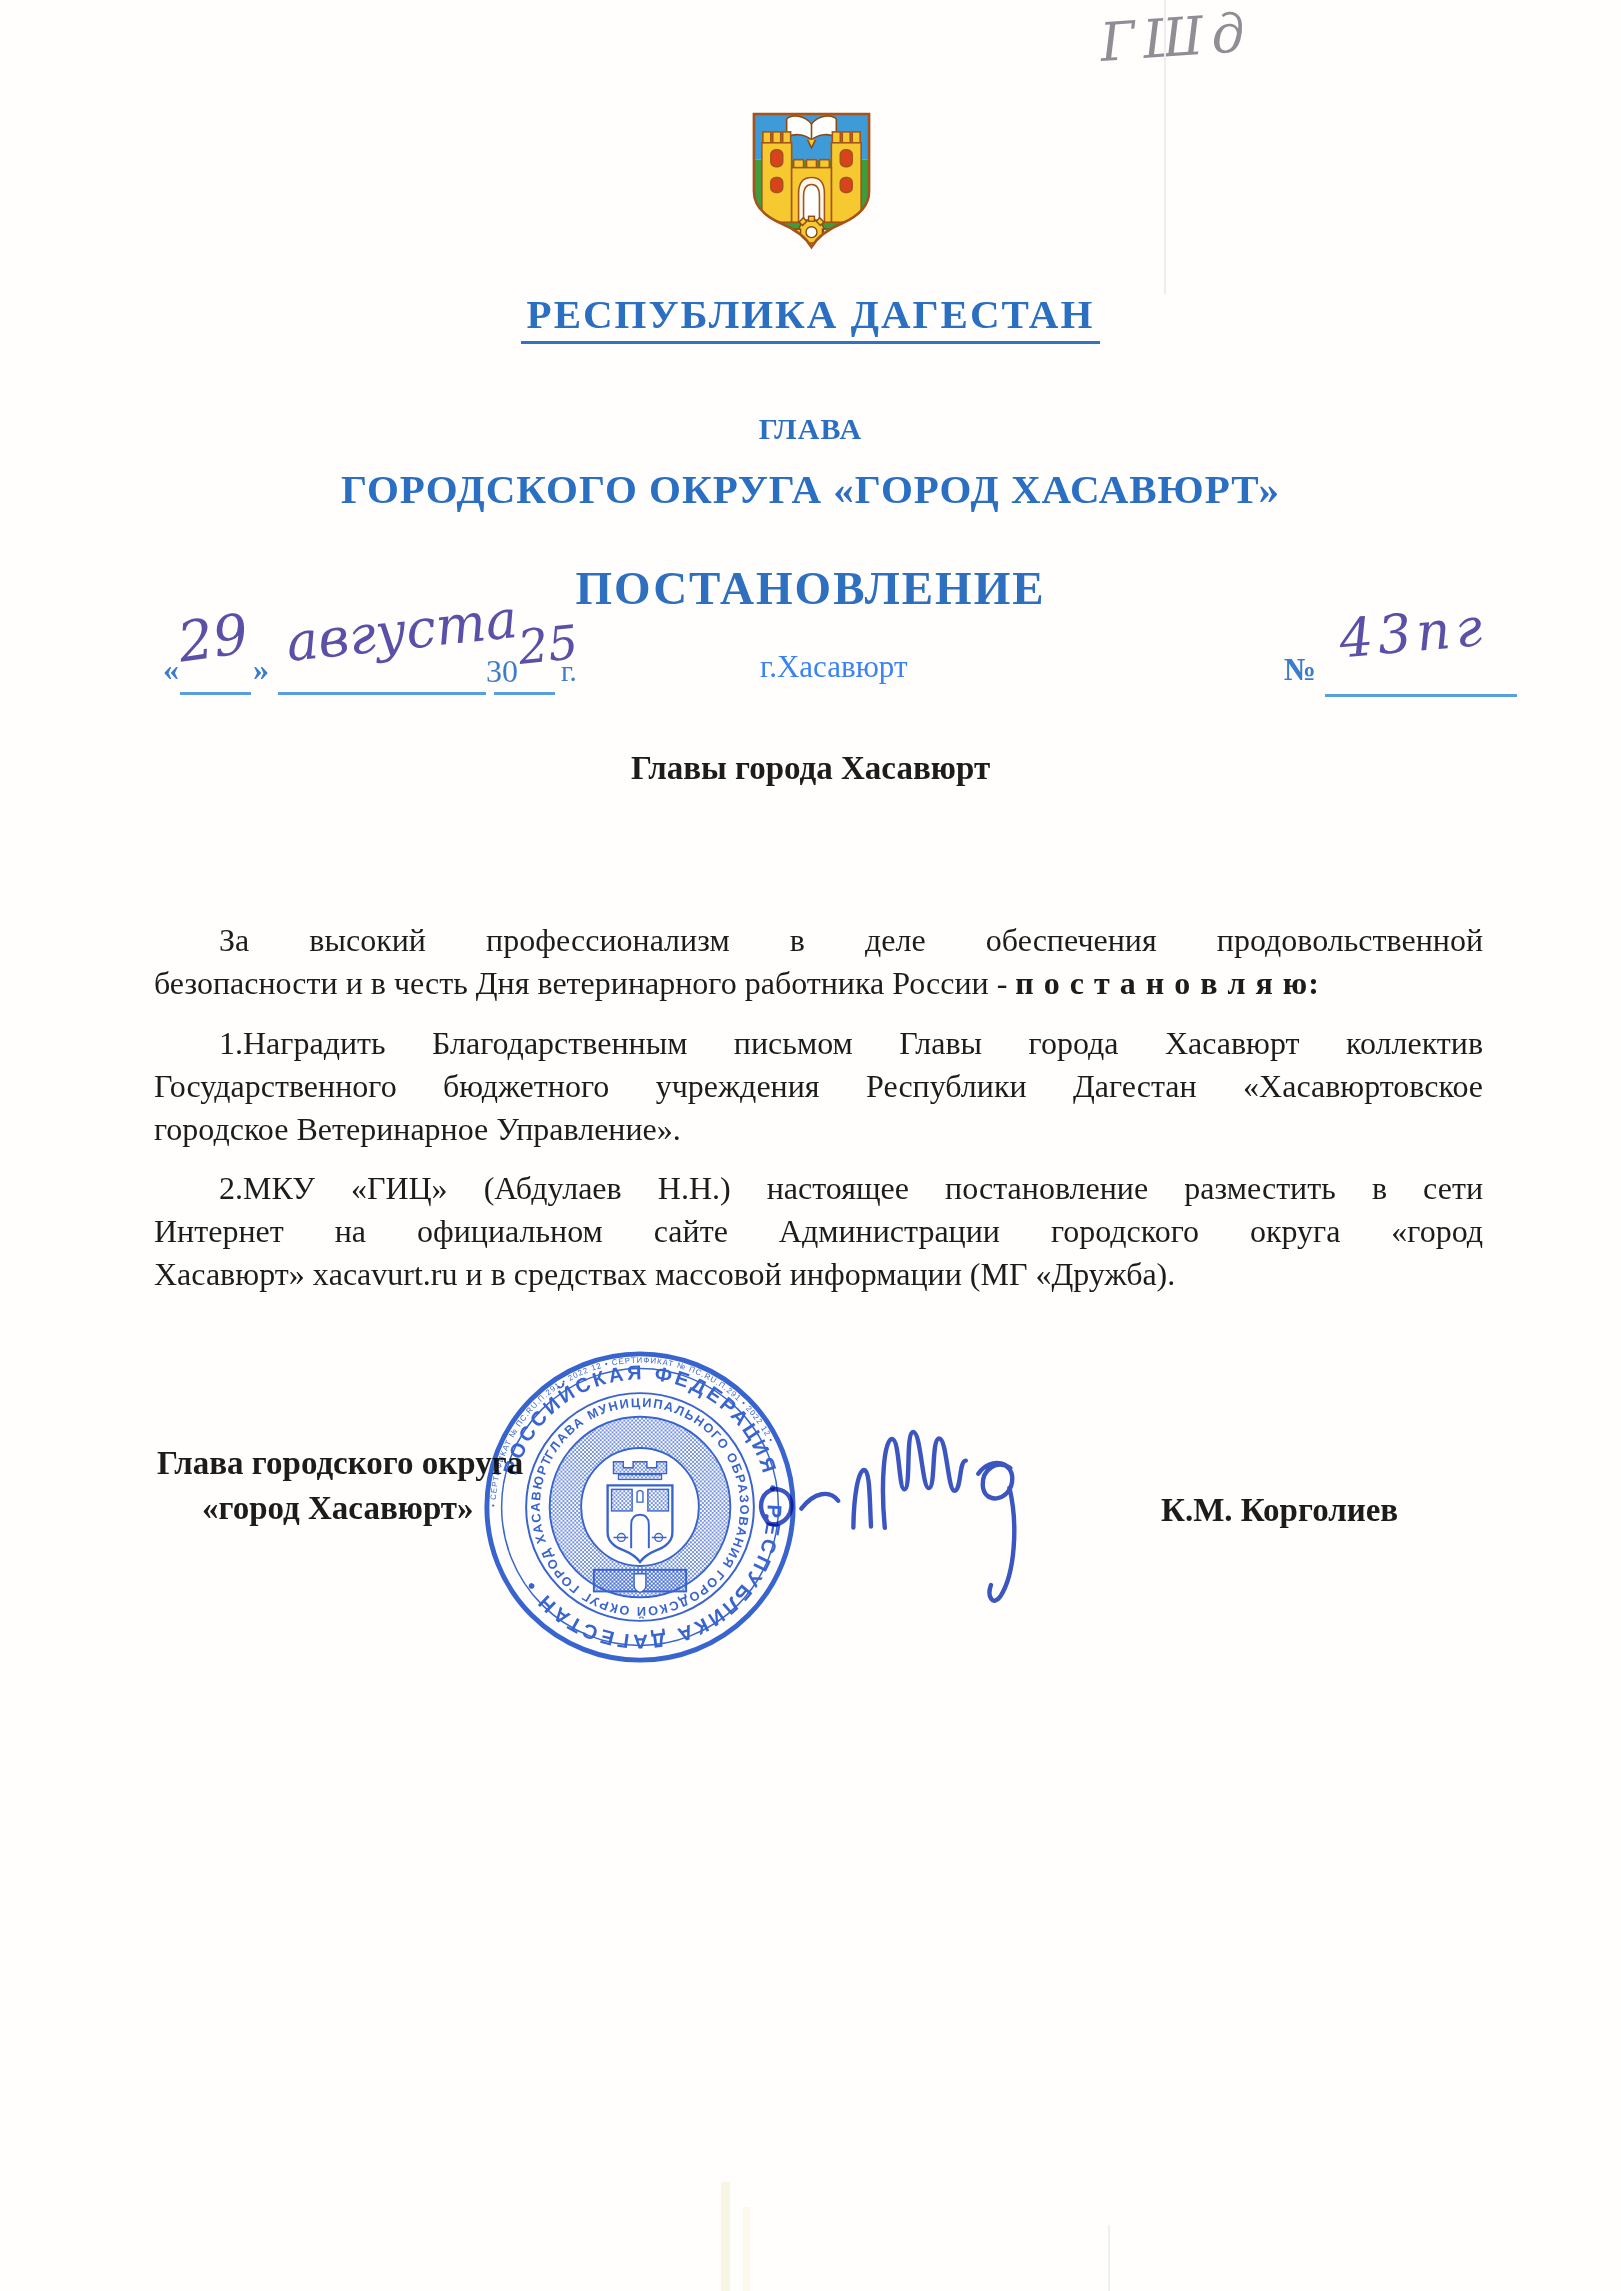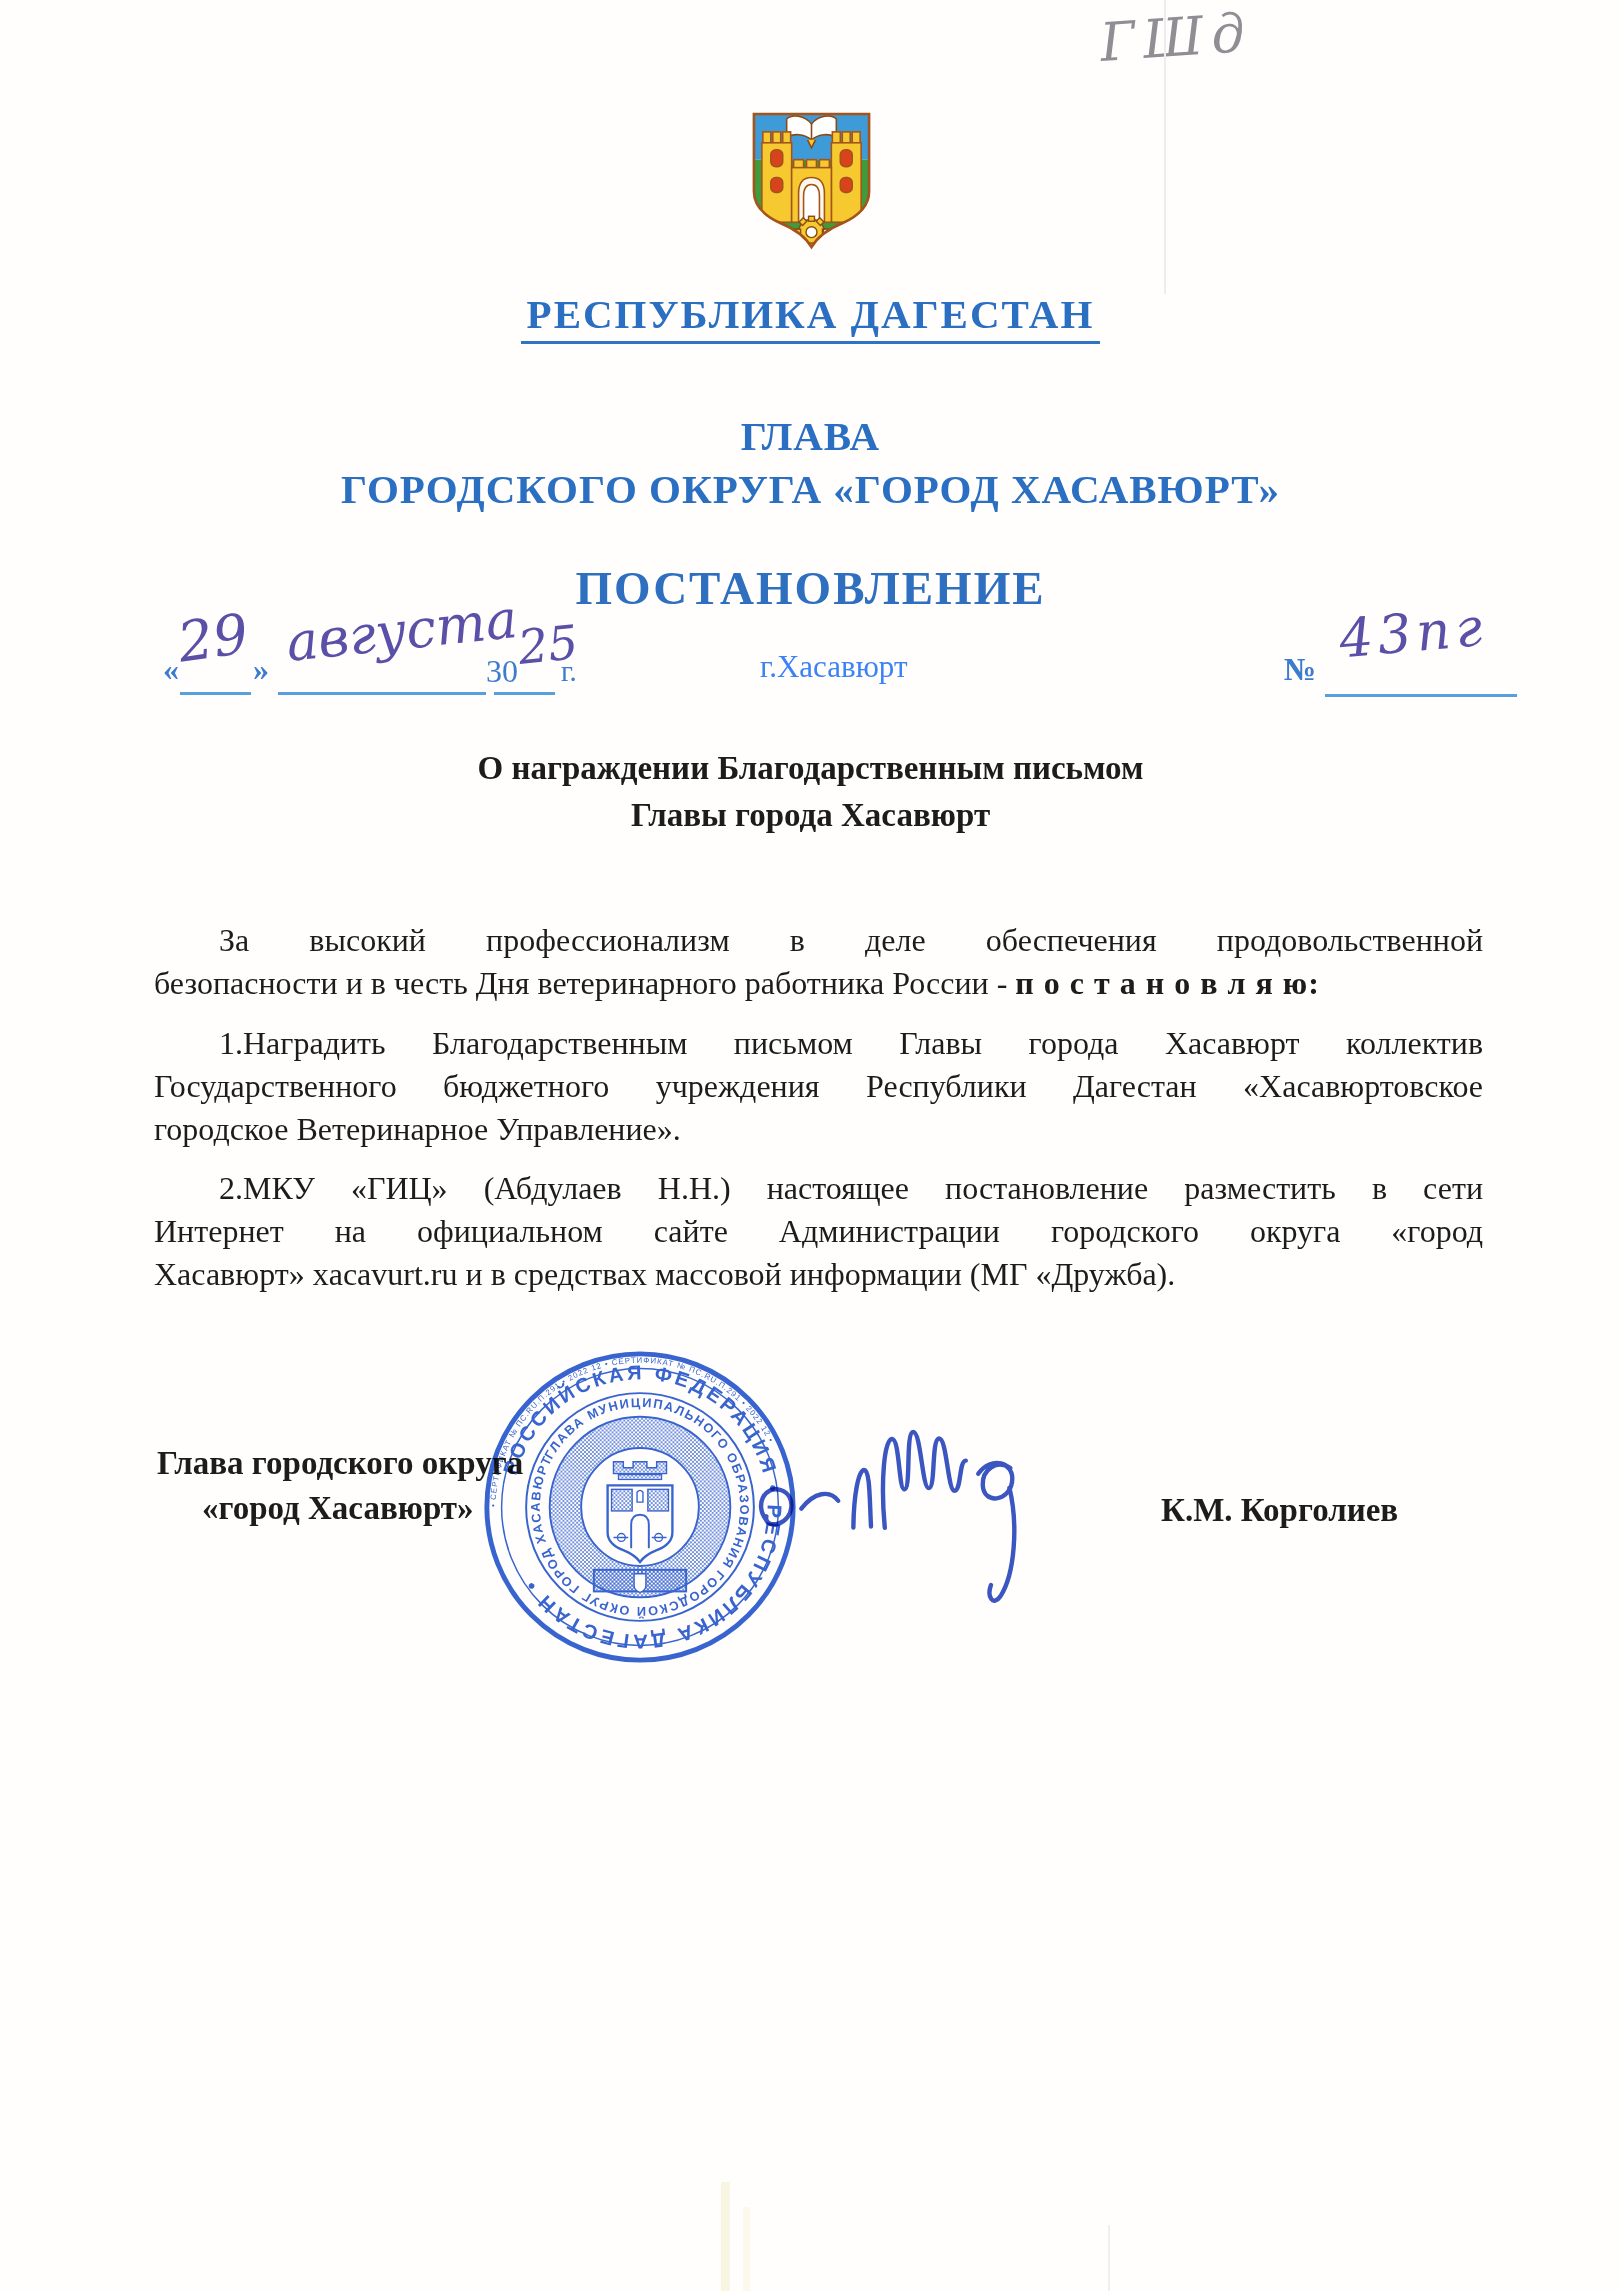--- a/index.html
+++ b/index.html
@@ -5,21 +5,21 @@
   html,body{margin:0;padding:0;background:#e8e8e8;}
   .page{
     position:relative; width:1621px; height:2292px; margin:0 auto;
     background:#fffefc; overflow:hidden;
     font-family:"Liberation Serif","DejaVu Serif",serif; color:#1c1c1c;
   }
   
   .blue-head{position:absolute;left:0;width:100%;text-align:center;font-weight:bold;color:#2a6fc2;}
   .h-republic{top:290px;font-size:41px;letter-spacing:2px;}
   .h-republic .ul{display:inline-block;border-bottom:3.9px solid #2f73c4;padding:0 5.9px 2.9px 5.9px;}
-  .h-glava{top:412px;font-size:41px;letter-spacing:1px;text-align:center;}
+  .h-glava{top:412px;font-size:30px;letter-spacing:1px;text-align:center;}
   .h-okrug{top:465px;font-size:41px;letter-spacing:1px;}
   .h-post{top:561px;font-size:47px;letter-spacing:2px;color:#2e6fc0;}
   
   .printed{position:absolute;color:#3b7ccd;font-size:32px;font-weight:bold;}
   .hw{position:absolute;font-family:"DejaVu Serif",serif;font-style:italic;color:#5a50a8;}
   .uline{position:absolute;height:2.9px;background:#57a0dd;}
   
   .doc-title{position:absolute;top:745px;left:0;width:100%;text-align:center;
     font-weight:bold;font-size:33px;line-height:47px;}
   .bodytext{position:absolute;left:154px;top:919px;width:1329px;font-size:32px;line-height:43px;}
@@ -127,21 +127,20 @@
   <div class="uline" style="left:278px;top:692px;width:208px;"></div>
   <div class="uline" style="left:494px;top:692px;width:61px;"></div>
 
   <span class="printed" style="left:760px;top:649px;font-size:31px;font-weight:normal;color:#3b82f6;">г.Хасавюрт</span>
 
   <span class="printed" style="left:1284px;top:651px;">№</span>
   <span class="hw" style="left:1339px;top:602px;font-size:53px;letter-spacing:4.9px;transform:rotate(-5deg);">43пг</span>
   <div class="uline" style="left:1325px;top:694px;width:192px;"></div>
 
   <div class="doc-title">
-    <div>О награждении Благодарственным письмом</div>
     <div>Главы города Хасавюрт</div>
   </div>
 
   <div class="bodytext">
     <div class="pline firstline">За высокий профессионализм в деле обеспечения продовольственной</div>
     <div class="pline lastline"><span>безопасности и в честь Дня ветеринарного работника России - </span><span class="bold-sp">п о с т а н о в л я ю:</span></div>
     <div class="parabreak"></div>
     <div class="pline firstline">1.Наградить Благодарственным письмом Главы города Хасавюрт коллектив</div>
     <div class="pline">Государственного бюджетного учреждения Республики Дагестан «Хасавюртовское</div>
     <div class="pline lastline">городское Ветеринарное Управление».</div>

